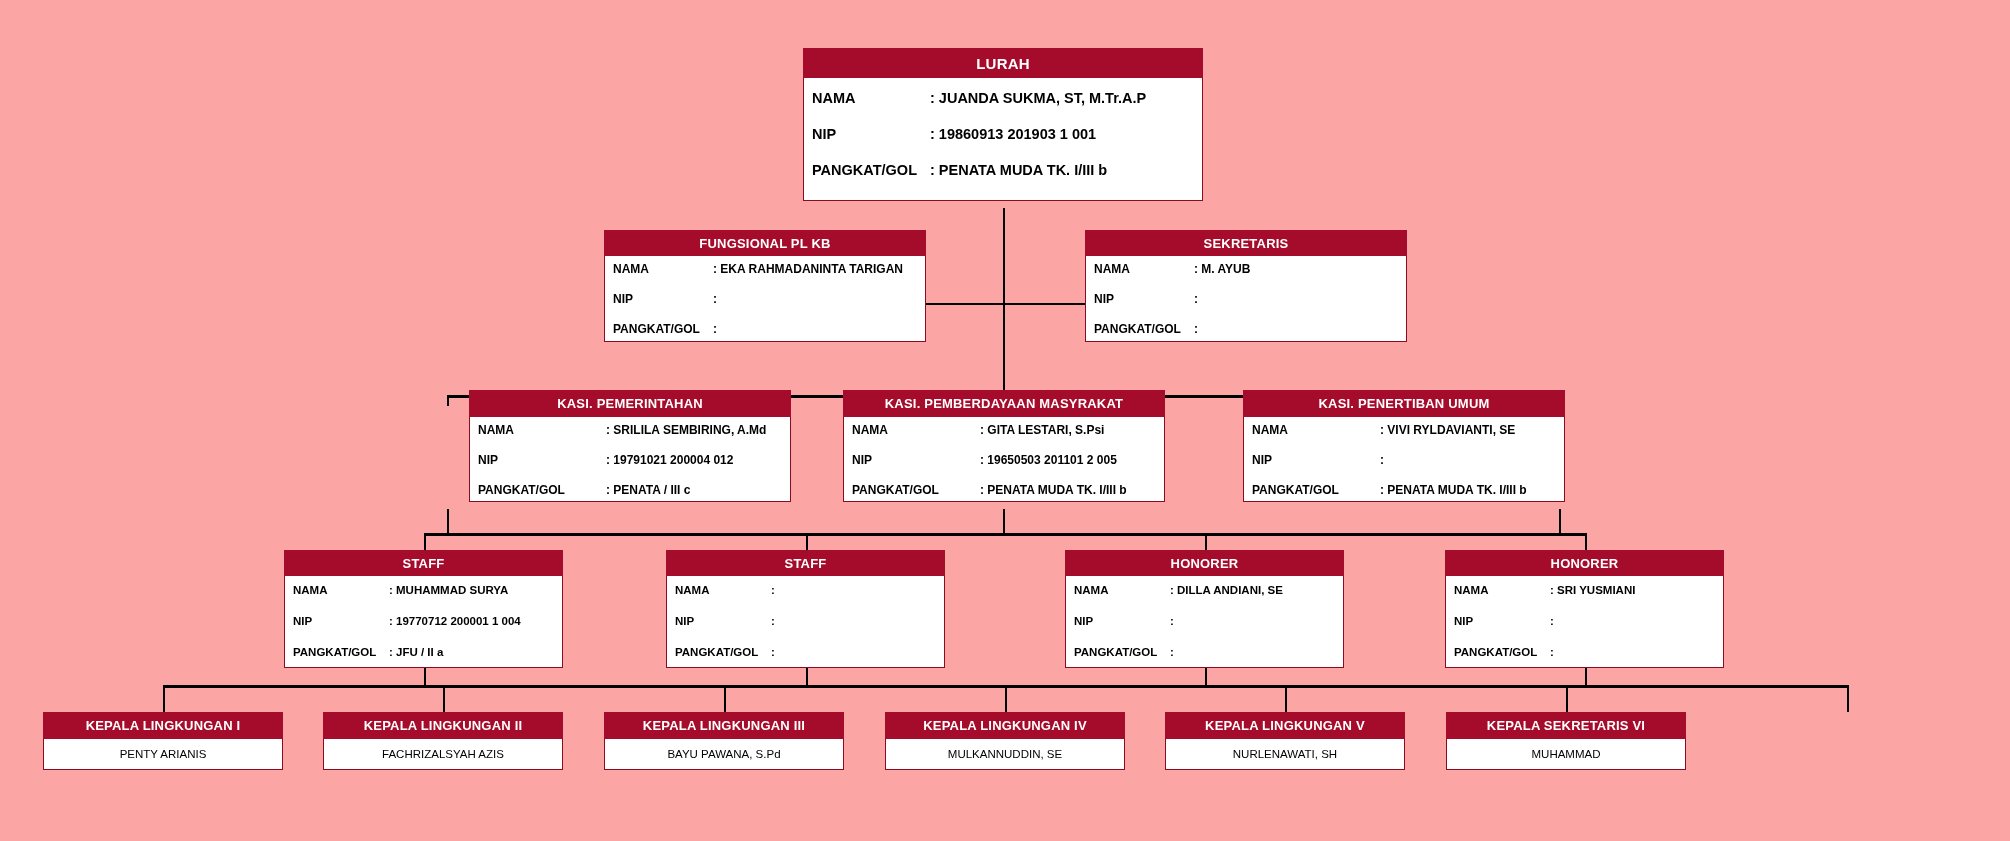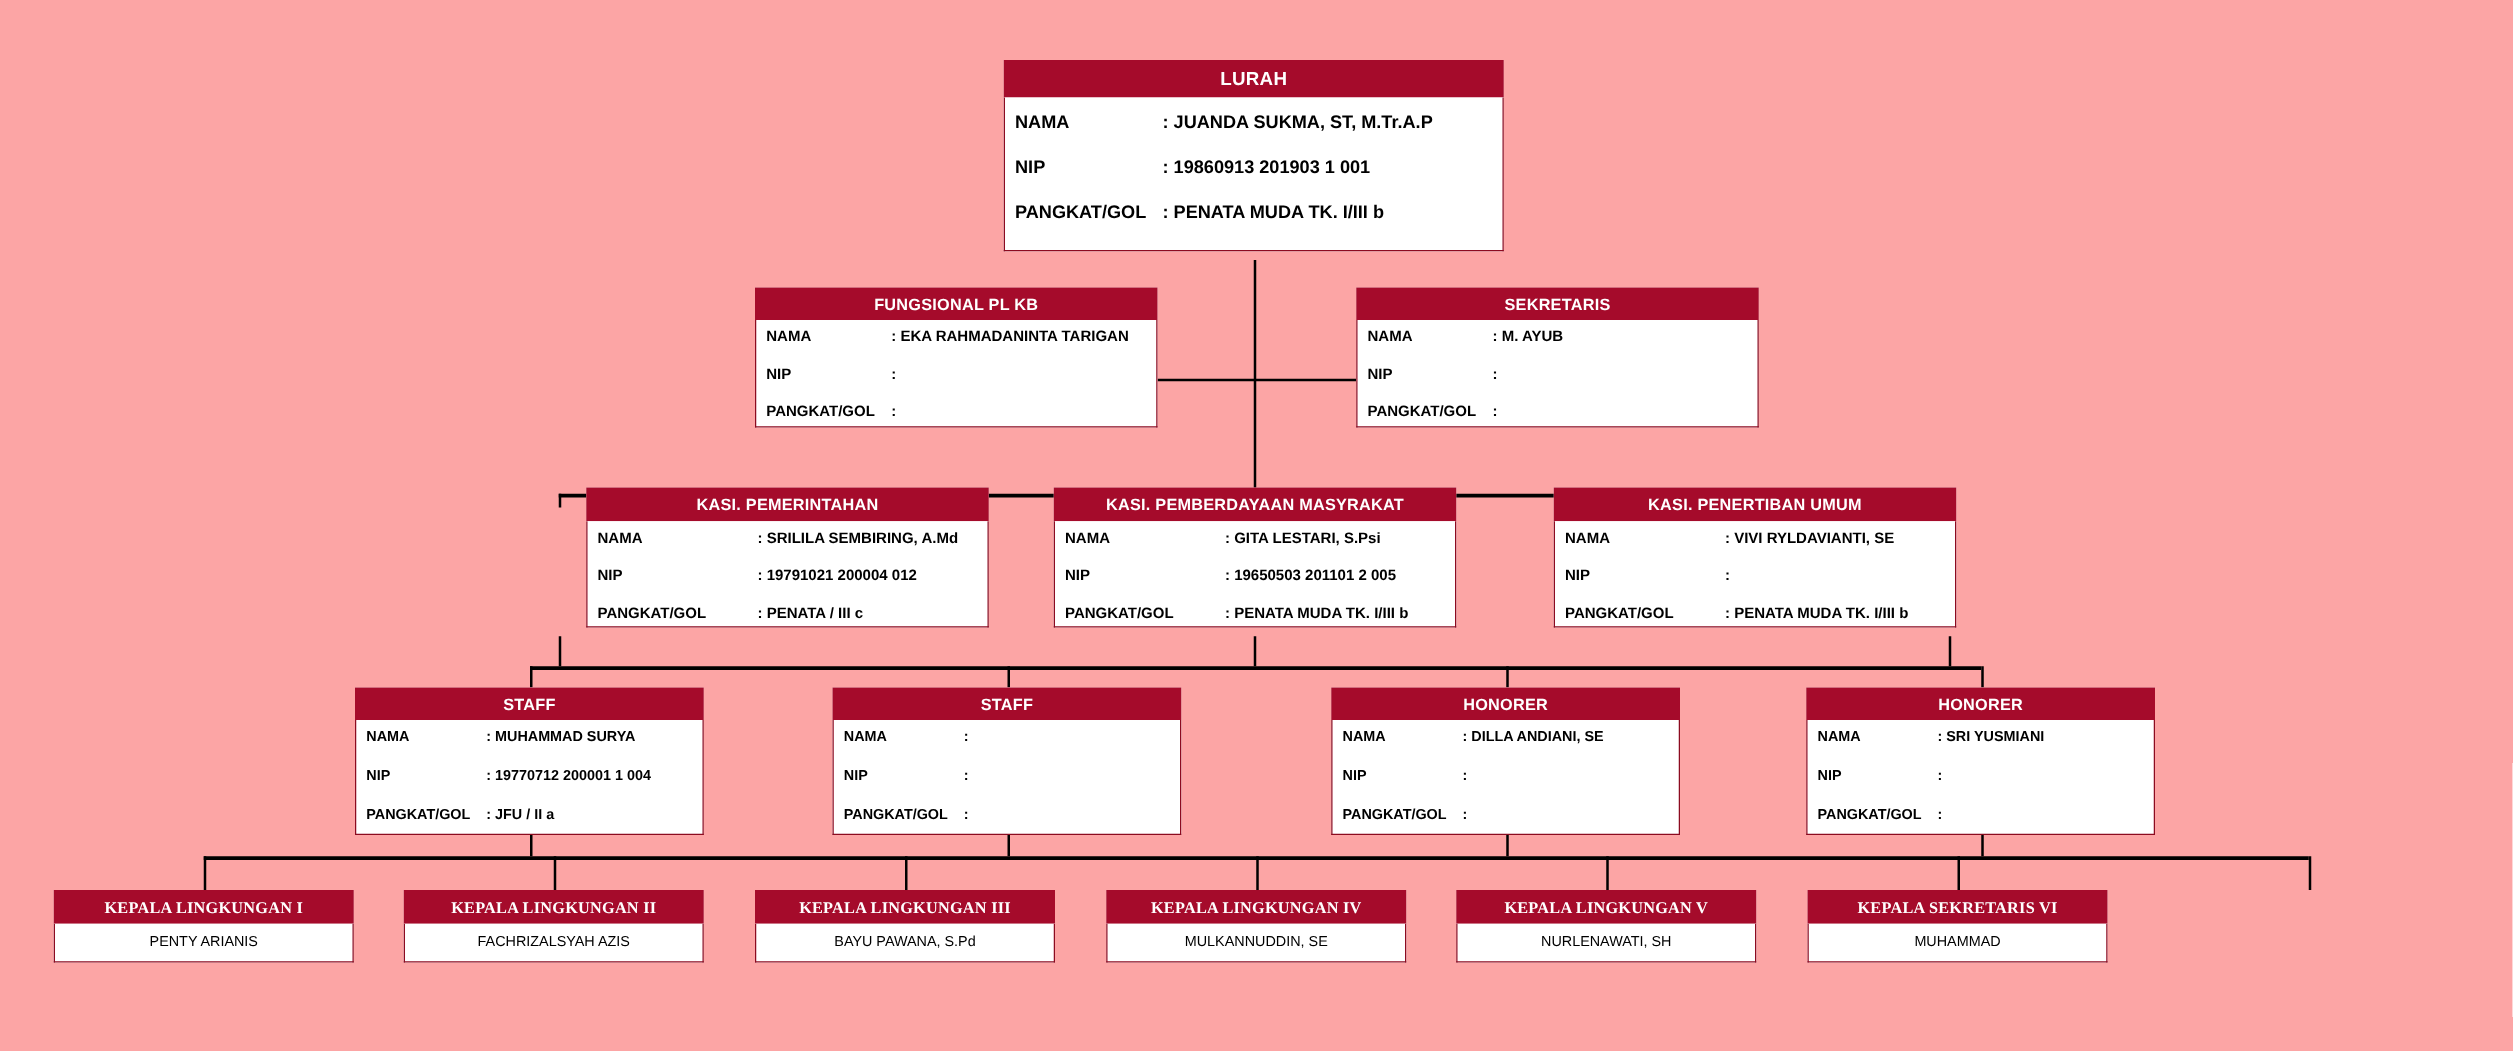--- a/index.html
+++ b/index.html
@@ -65,21 +65,21 @@
   }
 
   
   .lvl0 { width: 400px; }
   .lvl0 .node-header { height: 30px; font-size: 15px; }
   .lvl0 .node-body { height: 123px; padding: 12px 0 0 0; }
   .lvl0 .field { font-size: 14.5px; height: 36px; padding-left: 8px; }
   .lvl0 .field-label { width: 118px; }
 
   
-  .lvl1 { width: 322px; }
+  .lvl1 { width: 322px; border-radius: 22px; }
   .lvl1 .node-header { height: 26px; font-size: 13px; }
   .lvl1 .node-body { height: 86px; padding: 6px 0 0 0; }
   .lvl1 .field { font-size: 12px; height: 30px; padding-left: 8px; }
   .lvl1 .field-label { width: 100px; }
 
   
   .lvl2 { width: 322px; }
   .lvl2 .node-header { height: 27px; font-size: 13px; }
   .lvl2 .node-body { height: 85px; padding: 6px 0 0 0; }
   .lvl2 .field { font-size: 12px; height: 30px; padding-left: 8px; }
@@ -87,21 +87,21 @@
 
   
   .lvl3 { width: 279px; }
   .lvl3 .node-header { height: 26px; font-size: 13px; }
   .lvl3 .node-body { height: 92px; padding: 8px 0 0 0; }
   .lvl3 .field { font-size: 11.5px; height: 31px; padding-left: 8px; }
   .lvl3 .field-label { width: 96px; }
 
   
   .lvl4 { width: 240px; }
-  .lvl4 .node-header { height: 27px; font-size: 13px; font-family: Liberation Serif, serif; }
+  .lvl4 .node-header { height: 27px; font-size: 13px; }
   .lvl4 .node-body {
     height: 31px;
     display: flex;
     align-items: center;
     justify-content: center;
     font-size: 11.5px;
     font-weight: normal;
   }
 
   

